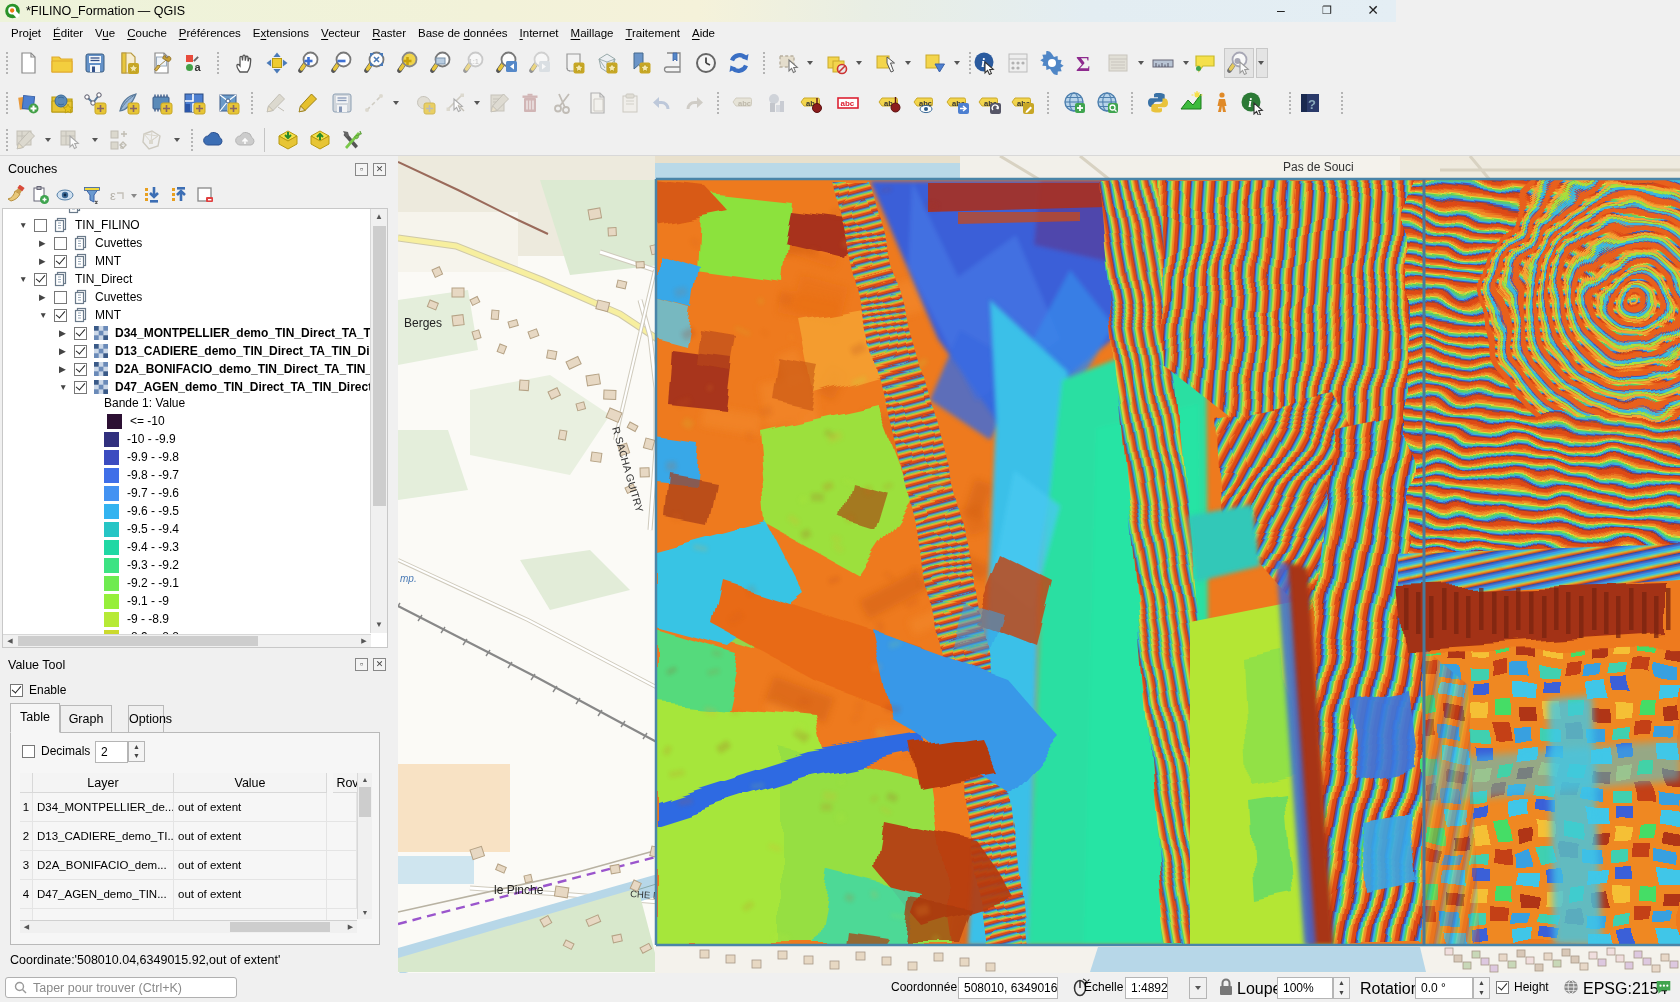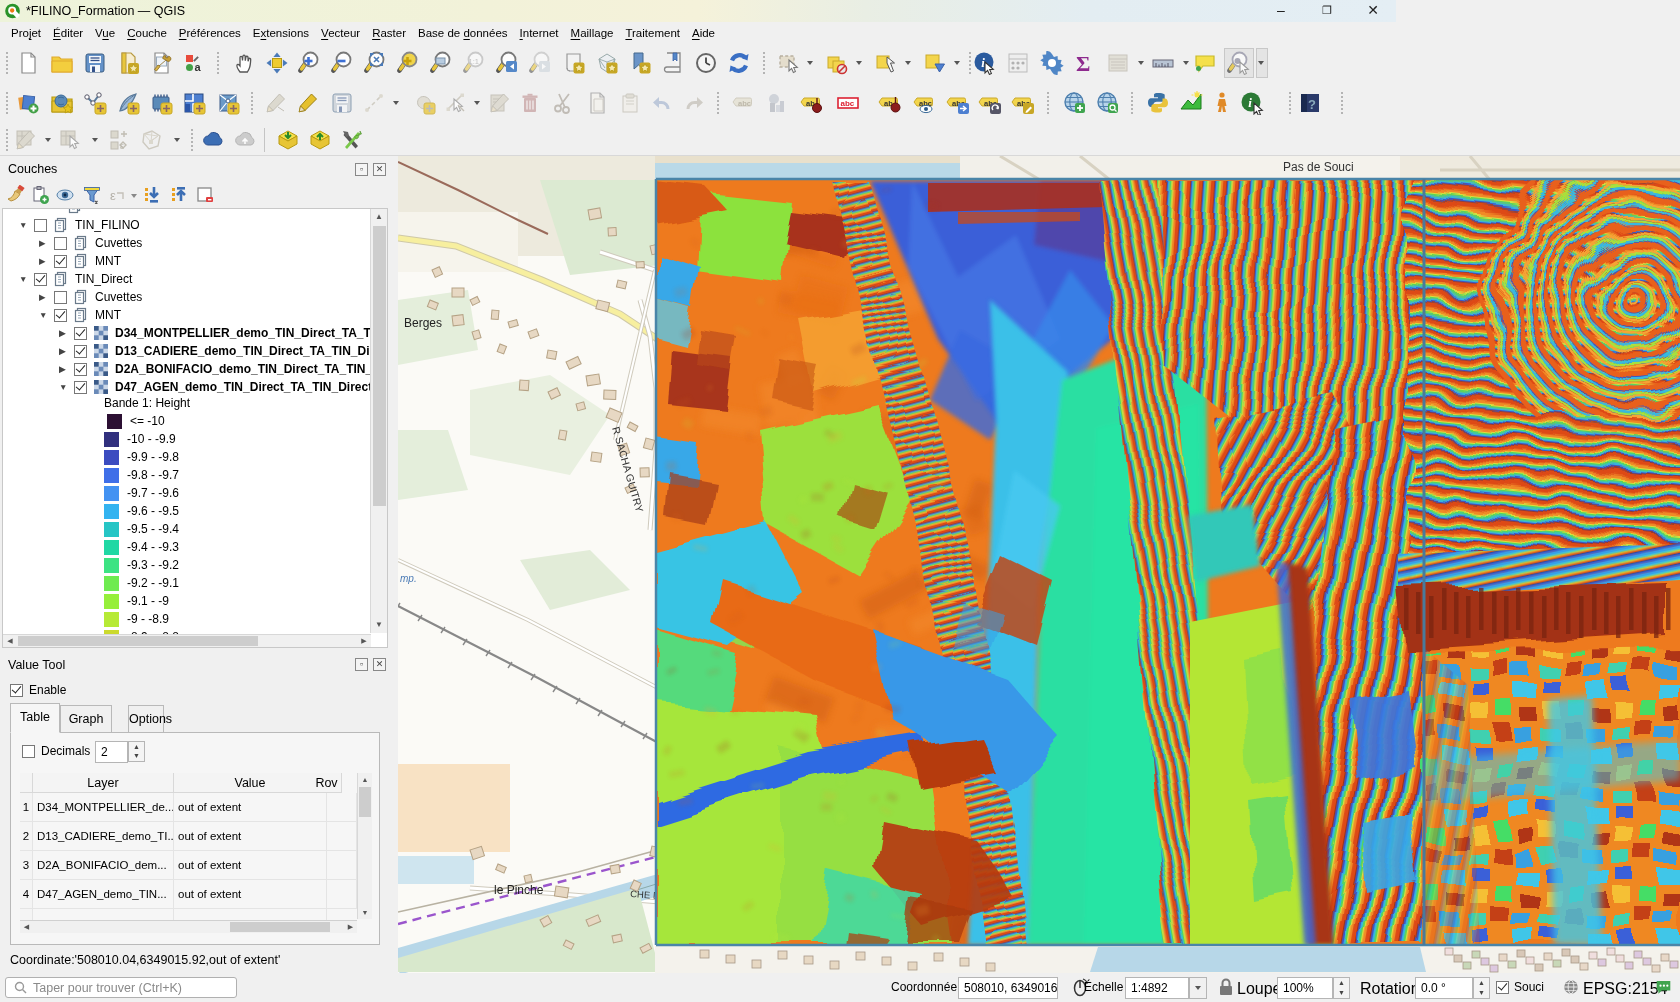--- a/index.html
+++ b/index.html
@@ -1216,21 +1216,21 @@
           <rect x="10.3" y="10.3" width="4.7" height="4.7" fill="#3a5a88"></rect>
         </svg>D2A_BONIFACIO_demo_TIN_Direct_TA_TIN_Direc</div>
 <div class="trow" style="left:56px;top:169px;font-weight:bold;width:314px"><span class="exp">▼</span><span class="cb c"></span><svg width="16" height="16" viewBox="0 0 16 16" style="margin-right:6px;flex:none">
           <rect x="1" y="1" width="14" height="14" fill="#ccd8e8"></rect>
           <rect x="1" y="1" width="4.7" height="4.7" fill="#3a5a88"></rect>
           <rect x="10.3" y="1" width="4.7" height="4.7" fill="#6a8ab8"></rect>
           <rect x="5.7" y="5.7" width="4.7" height="4.7" fill="#6a8ab8"></rect>
           <rect x="1" y="10.3" width="4.7" height="4.7" fill="#6a8ab8"></rect>
           <rect x="10.3" y="10.3" width="4.7" height="4.7" fill="#3a5a88"></rect>
         </svg>D47_AGEN_demo_TIN_Direct_TA_TIN_Direct</div>
-<div class="trow" style="left:101px;top:185px">Bande 1: Height</div>
+<div class="trow" style="left:101px;top:185px">Bande 1: Value</div>
 <div class="trow" style="left:104px;top:203px"><span class="sw" style="background:#2c1033"></span>&lt;= -10</div>
 <div class="trow" style="left:101px;top:221px"><span class="sw" style="background:#31307e"></span>-10 - -9.9</div>
 <div class="trow" style="left:101px;top:239px"><span class="sw" style="background:#3b4cc0"></span>-9.9 - -9.8</div>
 <div class="trow" style="left:101px;top:257px"><span class="sw" style="background:#3f6fe8"></span>-9.8 - -9.7</div>
 <div class="trow" style="left:101px;top:275px"><span class="sw" style="background:#4392f2"></span>-9.7 - -9.6</div>
 <div class="trow" style="left:101px;top:293px"><span class="sw" style="background:#33b3f0"></span>-9.6 - -9.5</div>
 <div class="trow" style="left:101px;top:311px"><span class="sw" style="background:#26c5c5"></span>-9.5 - -9.4</div>
 <div class="trow" style="left:101px;top:329px"><span class="sw" style="background:#20d8a4"></span>-9.4 - -9.3</div>
 <div class="trow" style="left:101px;top:347px"><span class="sw" style="background:#3ce383"></span>-9.3 - -9.2</div>
 <div class="trow" style="left:101px;top:365px"><span class="sw" style="background:#6eeb50"></span>-9.2 - -9.1</div>
@@ -1256,21 +1256,21 @@
 <div class="tab" style="left:60px;top:547px;width:52px">Graph</div>
 <div class="tab" style="left:128px;top:547px;width:36px">Options</div>
 <div class="abs" style="left:10px;top:574px;width:370px;height:213px;background:#f6f6f6;border:1px solid #b9b9b9"></div>
 <div class="abs" style="left:22px;top:586px;display:flex;align-items:center"><span class="cb"></span>Decimals</div>
 <div class="abs inbox" style="left:95px;top:583px;width:33px">2</div>
 <div class="abs" style="left:128px;top:583px;width:17px;height:21px;background:#f4f4f4;border:1px solid #b5b5b5;font-size:7px;color:#444;text-align:center;line-height:9px">▲<br>▼</div>
 <div id="vttable" class="abs" style="left:20px;top:615px;width:352px;height:160px;overflow:hidden">
       <div class="abs vth" style="left:0;top:0;width:13px;height:20px"></div>
       <div class="abs vth" style="left:13px;top:0;width:141px;height:20px">Layer</div>
       <div class="abs vth" style="left:154px;top:0;width:153px;height:20px">Value</div>
-      <div class="abs vth" style="left:292px;top:0;width:30px;height:20px">Rov</div>
+      <div class="abs vth" style="left:313px;top:0;width:30px;height:20px">Rov</div>
       <div class="abs vtc" style="left:0;top:20px;width:13px;height:29px;background:#f4f4f4;text-align:center;padding-left:0;line-height:29px">1</div>
       <div class="abs vtc" style="left:13px;top:20px;width:141px;height:29px;line-height:29px;white-space:nowrap;overflow:hidden">D34_MONTPELLIER_de...</div>
       <div class="abs vtc" style="left:154px;top:20px;width:153px;height:29px;line-height:29px">out of extent</div>
       <div class="abs vtc" style="left:307px;top:20px;width:30px;height:29px"></div>
       <div class="abs vtc" style="left:0;top:49px;width:13px;height:29px;background:#f4f4f4;text-align:center;padding-left:0;line-height:29px">2</div>
       <div class="abs vtc" style="left:13px;top:49px;width:141px;height:29px;line-height:29px;white-space:nowrap;overflow:hidden">D13_CADIERE_demo_TI...</div>
       <div class="abs vtc" style="left:154px;top:49px;width:153px;height:29px;line-height:29px">out of extent</div>
       <div class="abs vtc" style="left:307px;top:49px;width:30px;height:29px"></div>
       <div class="abs vtc" style="left:0;top:78px;width:13px;height:29px;background:#f4f4f4;text-align:center;padding-left:0;line-height:29px">3</div>
       <div class="abs vtc" style="left:13px;top:78px;width:141px;height:29px;line-height:29px;white-space:nowrap;overflow:hidden">D2A_BONIFACIO_dem...</div>
@@ -1298,36 +1298,36 @@
 </div>
 <div id="statusbar">
     <div class="abs" style="left:891px;top:7px;font-size:12px">Coordonnée</div>
     <div class="abs inbox" style="left:958px;top:4px;width:100px">508010, 6349016</div>
     <svg class="abs" style="left:1070px;top:4px" width="20" height="20" viewBox="0 0 20 20">
       <ellipse cx="10" cy="11" rx="5.5" ry="7.5" fill="none" stroke="#333" stroke-width="1.5"></ellipse>
       <line x1="10" y1="3.5" x2="10" y2="11" stroke="#333" stroke-width="1.5"></line>
       <path d="M13 2c3 1 4 3 4 5" fill="none" stroke="#333" stroke-width="1.3"></path>
     </svg>
     <div class="abs" style="left:1084px;top:7px;font-size:12px">Échelle</div>
-    <div class="abs inbox" style="left:1125px;top:4px;width:64px">1:4892</div>
+    <div class="abs inbox" style="left:1125px;top:4px;width:43px">1:4892</div>
     <div class="abs" style="left:1189px;top:4px;width:18px;height:22px;background:#f0f0f0;border:1px solid #b5b5b5;display:flex;align-items:center;justify-content:center">
       <div class="dd" style="position:static"></div>
     </div>
     <svg class="abs" style="left:1218px;top:5px" width="16" height="18" viewBox="0 0 16 18">
       <rect x="2" y="8" width="12" height="9" rx="1" fill="#777"></rect>
       <path d="M4.5 8V5a3.5 3.5 0 0 1 7 0v3" fill="none" stroke="#777" stroke-width="2"></path>
     </svg>
     <div class="abs" style="left:1237px;top:7px;font-size:16px">Loupe</div>
     <div class="abs inbox" style="left:1277px;top:4px;width:56px">100%</div>
     <div class="abs" style="left:1333px;top:4px;width:17px;height:22px;background:#f4f4f4;border:1px solid #b5b5b5;font-size:7px;color:#444;text-align:center;line-height:10px">▲<br>▼</div>
     <div class="abs" style="left:1360px;top:7px;font-size:16px">Rotation</div>
     <div class="abs inbox" style="left:1415px;top:4px;width:58px">0.0 °</div>
     <div class="abs" style="left:1473px;top:4px;width:17px;height:22px;background:#f4f4f4;border:1px solid #b5b5b5;font-size:7px;color:#444;text-align:center;line-height:10px">▲<br>▼</div>
     <div class="abs" style="left:1496px;top:8px"><span class="cb c"></span></div>
-    <div class="abs" style="left:1514px;top:7px;font-size:12px">Souci</div>
+    <div class="abs" style="left:1514px;top:7px;font-size:12px">Height</div>
     <svg class="abs" style="left:1563px;top:6px" width="16" height="16" viewBox="0 0 20 20">
       <circle cx="10" cy="10" r="8.5" fill="#888"></circle>
       <ellipse cx="10" cy="10" rx="3.6" ry="8.5" fill="none" stroke="#eee" stroke-width="1.2"></ellipse>
       <line x1="1.5" y1="10" x2="18.5" y2="10" stroke="#eee" stroke-width="1.2"></line>
       <line x1="3" y1="5.5" x2="17" y2="5.5" stroke="#eee" stroke-width="1"></line>
       <line x1="3" y1="14.5" x2="17" y2="14.5" stroke="#eee" stroke-width="1"></line>
     </svg>
     <div class="abs" style="left:1583px;top:7px;font-size:16px">EPSG:2154</div>
     <svg class="abs" style="left:1655px;top:6px" width="17" height="16" viewBox="0 0 20 18">
       <path d="M2 2h16v11H8l-4 4v-4H2z" fill="#3fa44f"></path>

